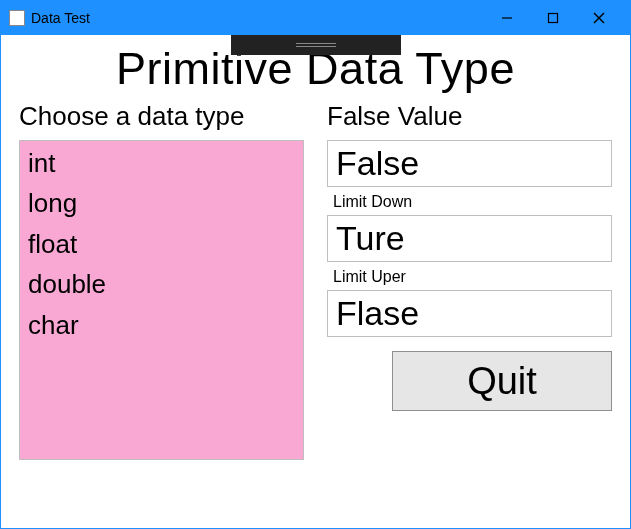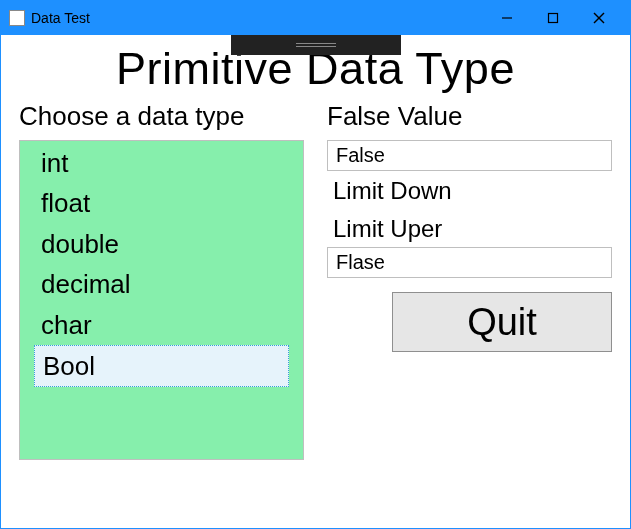--- a/index.html
+++ b/index.html
@@ -100,40 +100,40 @@
       flex-direction: column;
     }
     .subhead {
       font-size: 26px;
       font-weight: 400;
       margin-bottom: 8px;
     }
     .listbox {
       border: 1px solid #bfbfbf;
       height: 320px;
-      padding: 2px 13px;
-      background: #86efac;
+      padding: 2px 0;
+      background: #f9a8d4;
     }
     .list-item {
       font-size: 26px;
       padding: 2px 8px;
       line-height: 1.4;
     }
     .list-item.selected {
       background: #e6f3fb;
       border: 1px dotted #3aa0d8;
       margin: 0 1px;
     }
     .field-label {
-      font-size: 24px;
+      font-size: 16px;
       margin: 6px 2px 4px 6px;
     }
     .textbox {
       border: 1px solid #bfbfbf;
-      font-size: 20px;
+      font-size: 34px;
       padding: 3px 8px;
       background: #fff;
       font-family: inherit;
       width: 100%;
     }
     .quit-btn {
       margin-top: 14px;
       align-self: flex-end;
       width: 220px;
       height: 60px;
@@ -177,33 +177,33 @@
 
   <div class="client">
     <h1 class="heading">Primitive Data Type</h1>
 
     <div class="columns">
 
       <div class="col">
         <div class="subhead">Choose a data type</div>
         <div class="listbox" id="listbox">
             <div class="list-item">int</div>
+            <div class="list-item">long</div>
             <div class="list-item">float</div>
             <div class="list-item">double</div>
-            <div class="list-item">decimal</div>
             <div class="list-item">char</div>
-            <div class="list-item selected">Bool</div>
           </div>
       </div>
 
       <div class="col">
         <div class="subhead">False Value</div>
         <input class="textbox" value="False" style="">
 
         <div class="field-label">Limit Down</div>
+        <input class="textbox" value="Ture" style="">
 
         <div class="field-label">Limit Uper</div>
         <input class="textbox" value="Flase" style="">
 
         <button class="quit-btn">Quit</button>
       </div>
 
     </div>
   </div>
 </div>

